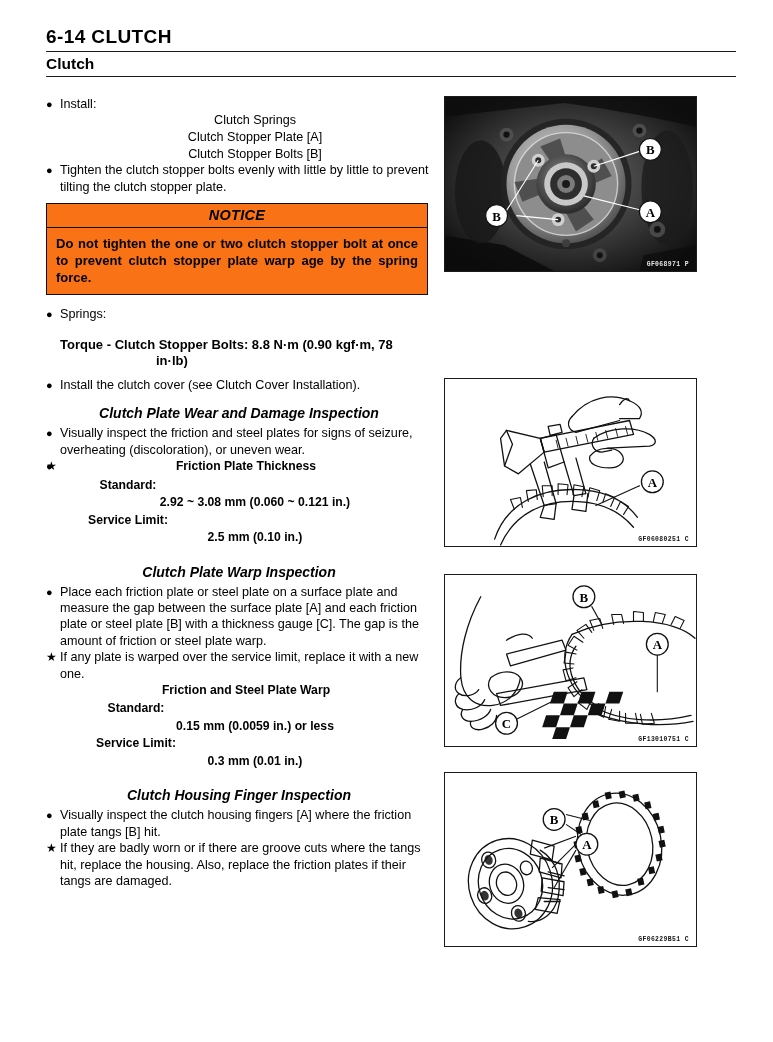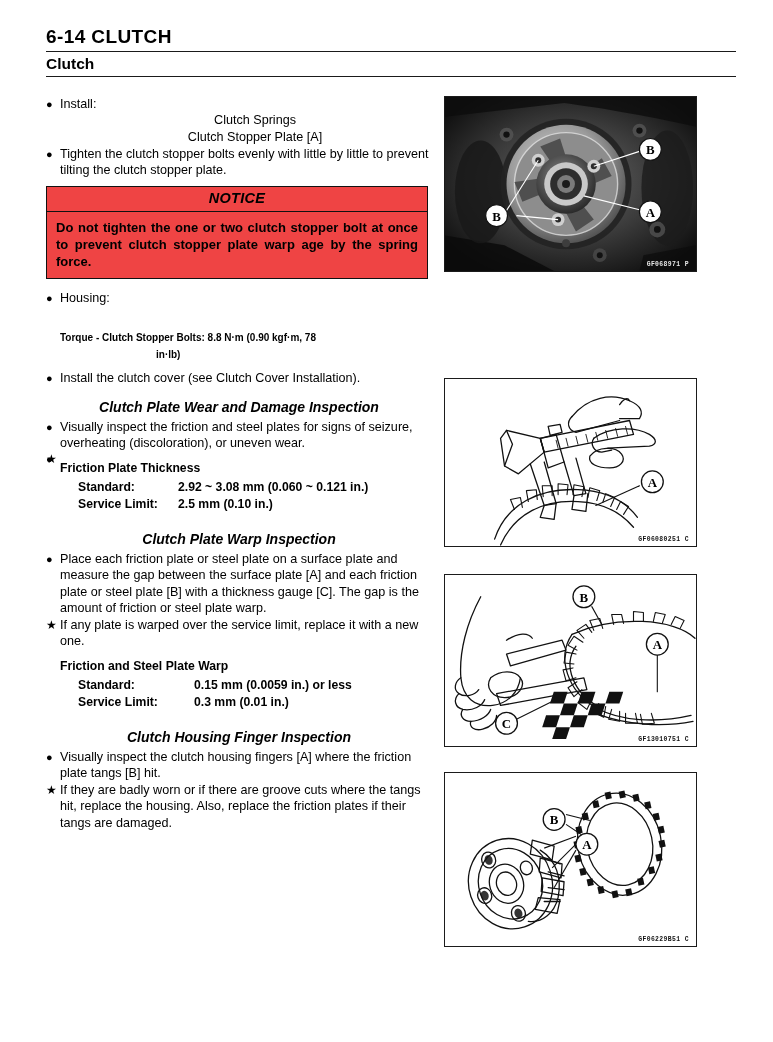--- a/index.html
+++ b/index.html
@@ -85,21 +85,21 @@
   .spacer-md { height: 11px; }
   .spacer-lg { height: 16px; }
 
   
   .notice-box {
     border: 1.4px solid #111;
     margin-top: 8px;
     margin-bottom: 4px;
     width: 382px;
     box-sizing: border-box;
-    background: #ef4444;
+    background: #f97316;
   }
   .notice-title {
     text-align: center;
     font-weight: bold;
     font-style: italic;
     font-size: 14.5px;
     padding: 3px 0 4px;
     border-bottom: 1.4px solid #111;
     letter-spacing: 0.3px;
   }
@@ -107,24 +107,24 @@
     font-weight: bold;
     font-size: 13px;
     line-height: 17px;
     padding: 7px 9px 8px 9px;
     text-align: justify;
   }
 
   
   .torque {
     font-weight: bold;
-    font-size: 10px;
+    font-size: 13px;
     line-height: 16.5px;
     padding-left: 14px;
-    margin-top: 24px;
+    margin-top: 14px;
   }
   .torque .cont {
     display: block;
     padding-left: 96px;
   }
 
   
   .h-sub {
     font-size: 14px;
     font-weight: bold;
@@ -133,26 +133,27 @@
     margin-bottom: 2px;
     text-align: center;
   }
 
   
   .spec-block {
     font-weight: bold;
     font-size: 12.2px;
     line-height: 17.5px;
     padding-left: 14px;
-    margin-top: 9px;
+    text-align: center;
   }
   .spec-block .spec-head { margin-bottom: 1px; }
   .spec-row {
     display: flex;
     padding-left: 18px;
+    flex-direction: column;
   }
   .spec-row .spec-label { width: 100px; flex: 0 0 auto; }
   .spec-row.wide .spec-label { width: 116px; }
   .spec-row .spec-value { flex: 1 1 auto; }
 
   
   .figure {
     position: absolute;
     border: 1.3px solid #1b1b1b;
     background: #ffffff;
@@ -196,38 +197,39 @@
   </div>
 
   <div class="col-text">
 
     <div class="bullet-item">
       <span class="marker dot">●</span>
       <span>Install:</span>
       <ul class="sub-list">
         <li>Clutch Springs</li>
         <li>Clutch Stopper Plate [A]</li>
+        <li>Clutch Stopper Bolts [B]</li>
       </ul>
     </div>
 
     <div class="bullet-item">
       <span class="marker dot">●</span>
       <span>Tighten the clutch stopper bolts evenly with little by little to prevent tilting the clutch stopper plate.</span>
     </div>
 
     <div class="notice-box">
       <div class="notice-title">NOTICE</div>
       <div class="notice-body">Do not tighten the one or two clutch stopper bolt at once to prevent clutch stopper plate warp age by the spring force.</div>
     </div>
 
     <div class="spacer-sm"></div>
 
     <div class="bullet-item">
       <span class="marker dot">●</span>
-      <span>Housing:</span>
+      <span>Springs:</span>
     </div>
 
     <div class="torque">
       <span>Torque - Clutch Stopper Bolts:  8.8 N·m (0.90 kgf·m, 78</span>
       <span class="cont">in·lb)</span>
     </div>
 
     <div class="spacer-sm"></div>
 
     <div class="bullet-item">

